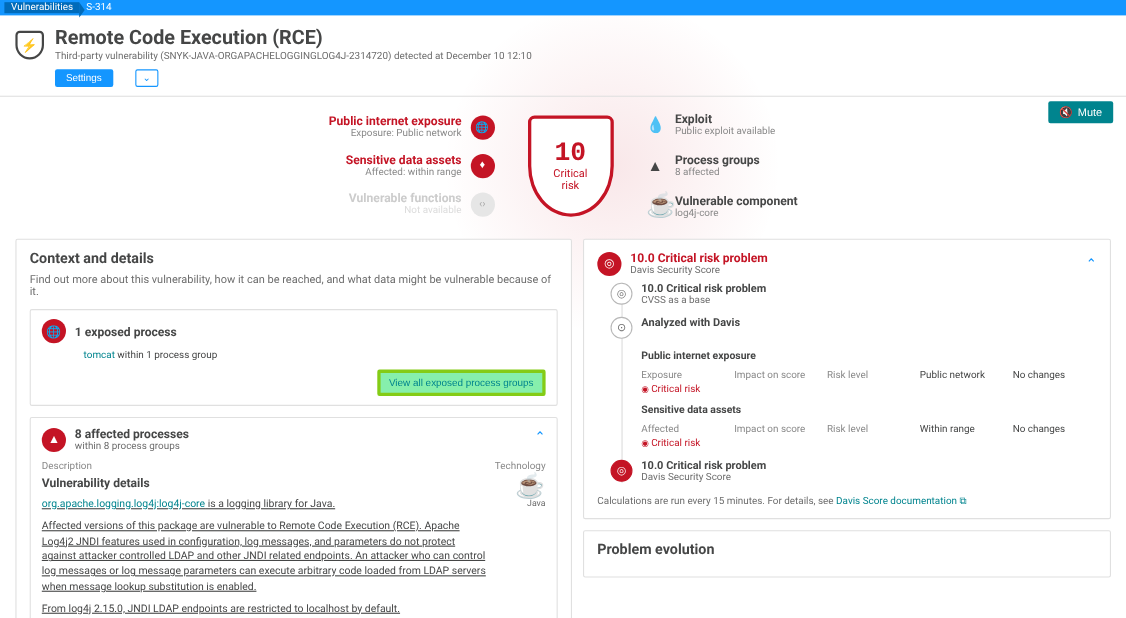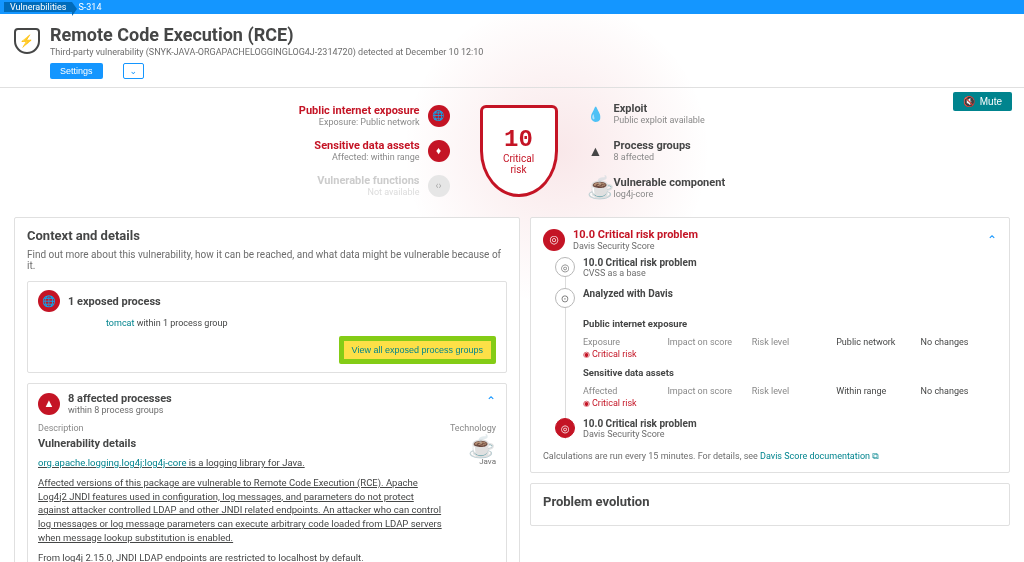--- a/index.html
+++ b/index.html
@@ -61,23 +61,23 @@
   
   .sub-card { border: 1px solid #e0e0e0; border-radius: 2px; padding: 8px 10px; margin-bottom: 10px; position: relative; }
   .sc-header { display: flex; align-items: center; gap: 8px; }
   .sc-circle { width: 22px; height: 22px; border-radius: 50%; display: flex; align-items: center; justify-content: center; font-size: 11px; }
   .sc-circle.red { background: #c41425; color: #fff; }
   .sc-title { font-size: 11px; font-weight: 700; }
   .sc-sub { font-size: 9px; color: #6d6d6d; }
   .chevron { position: absolute; right: 10px; top: 10px; color: #1496ff; font-size: 12px; cursor: pointer; }
   .link { color: #00848e; cursor: pointer; }
   .link-ext::after { content: " ⧉"; font-size: 9px; }
-  .process-row { margin-left: 30px; font-size: 9px; color: #454646; margin-top: 6px; padding-left: 38px; }
+  .process-row { font-size: 9px; color: #454646; margin-top: 6px; padding-left: 38px; }
   .view-all { text-align: right; margin-top: 8px; }
-  .view-all-btn { border: 5px solid #84cc16; color: #00848e; background: #fde047; padding: 4px 8px; font-size: 9px; border-radius: 2px; cursor: pointer; }
+  .view-all-btn { border: 3px solid #84cc16; color: #00848e; background: #86efac; padding: 4px 8px; font-size: 9px; border-radius: 2px; cursor: pointer; }
   
   .labels-row { display: flex; justify-content: space-between; font-size: 9px; color: #898989; margin-top: 8px; }
   .vuln-body { margin-top: 6px; font-size: 9.5px; line-height: 1.45; }
   .vuln-body p { margin-bottom: 6px; text-decoration: underline; }
   .tech-col { text-align: right; }
   .java-icon { font-size: 22px; color: #888; line-height: 0.9; display: inline-block; }
   .java-label { font-size: 8px; color: #6d6d6d; }
   
   
   .score-card .scc-header { display: flex; align-items: center; gap: 8px; margin-bottom: 6px; }

